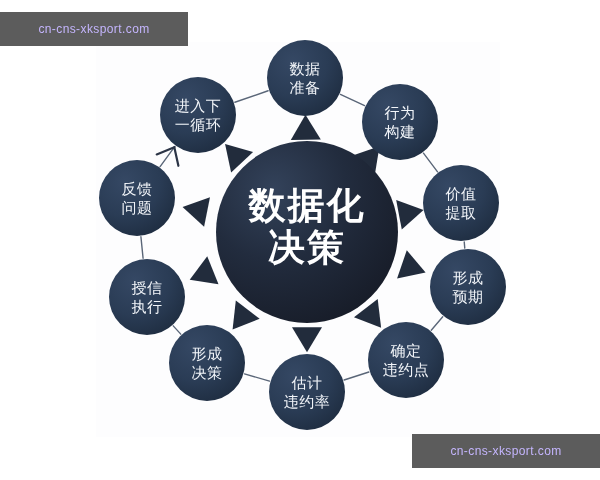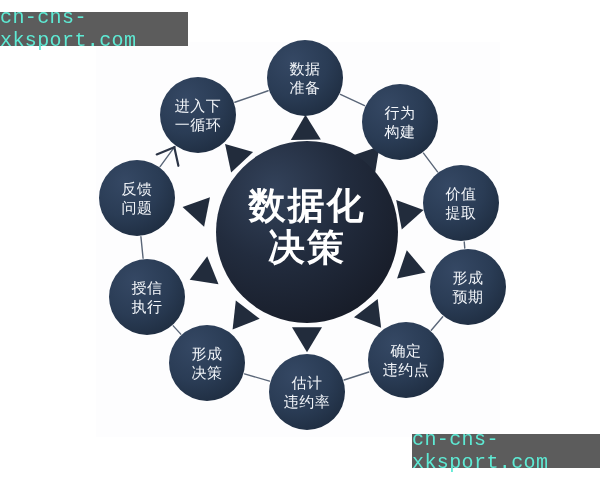--- a/index.html
+++ b/index.html
@@ -53,23 +53,23 @@
     font-size: 37px;
     font-weight: bold;
     fill: #ffffff;
     text-anchor: middle;
     letter-spacing: 2px;
   }
 
   .watermark {
     position: absolute;
     background: #5c5c5c;
-    color: #5eead4;
-    font-family: Liberation Mono, monospace;
-    font-size: 20px;
+    color: #c4b5fd;
+    font-family: Liberation Sans, sans-serif;
+    font-size: 12px;
     letter-spacing: 0.4px;
     display: flex;
     align-items: center;
     justify-content: center;
   }
   #wm-top {
     left: 0px;
     top: 12px;
     width: 188px;
     height: 34px;

